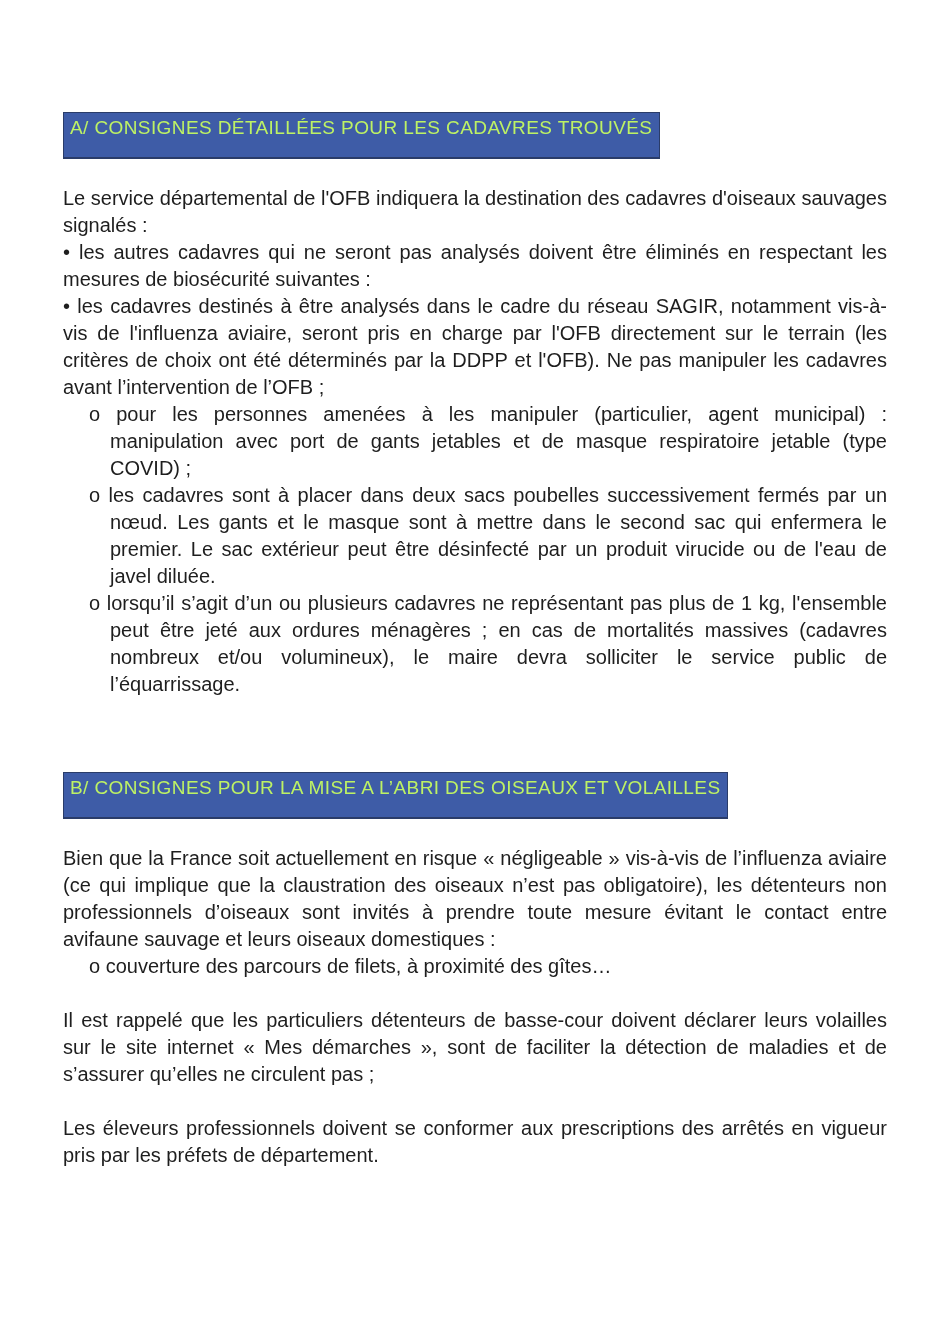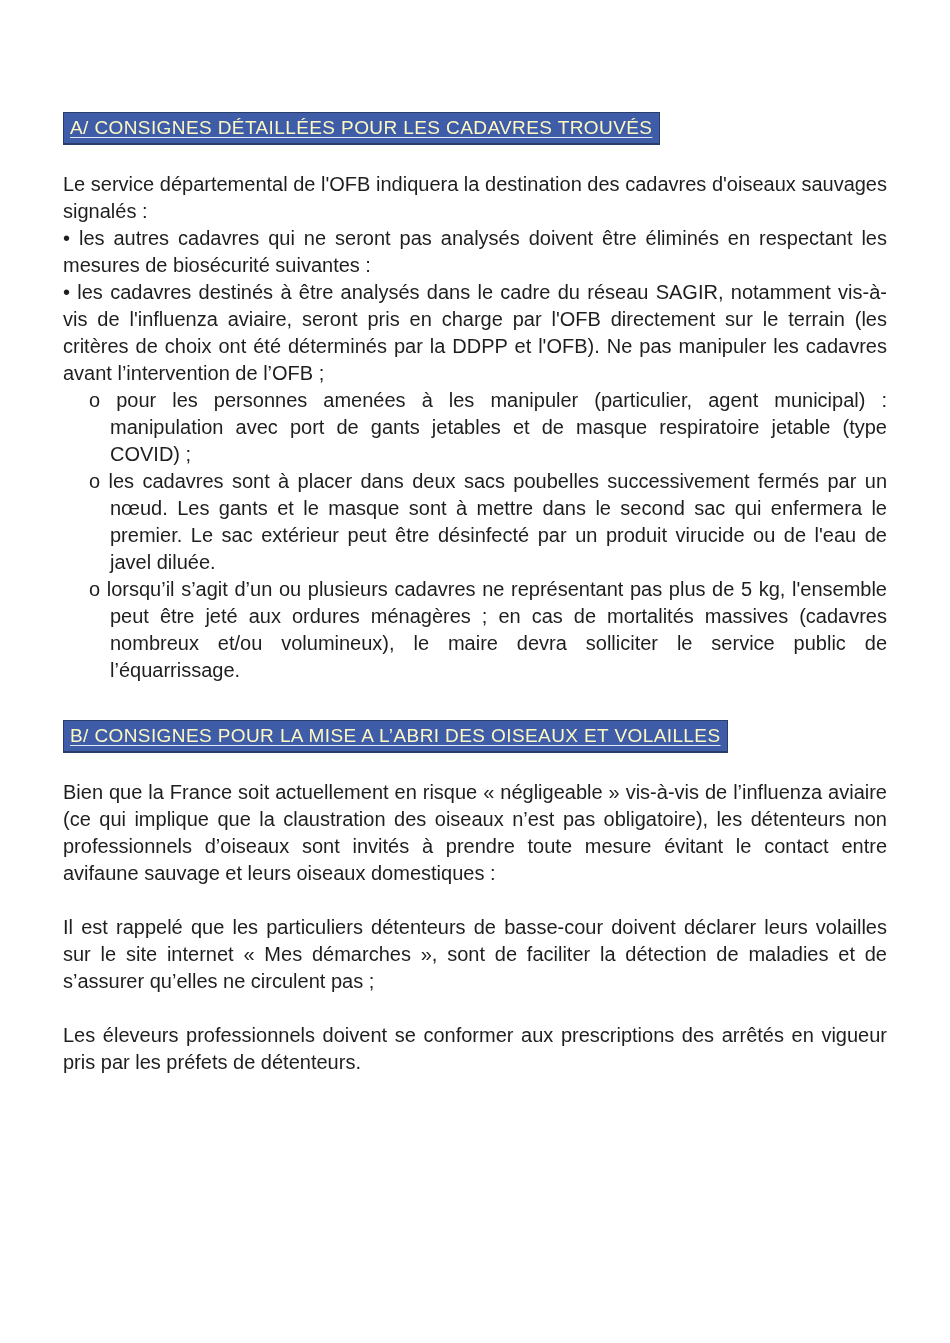--- a/index.html
+++ b/index.html
@@ -18,37 +18,36 @@
   .page {
     box-sizing: border-box;
     width: 950px;
     height: 1343px;
     padding: 112px 63px 40px 63px;
     background: #ffffff;
   }
   .section-heading {
     display: inline-block;
     background: #3e5ca7;
-    color: #fef9c3;
+    color: #bef264;
     font-size: 19px;
     line-height: 21px;
     letter-spacing: 0.4px;
-    padding: 4px 7px 5px 6px;
+    padding: 4px 7px 19px 6px;
     border: 1px solid #2a3c69;
     border-bottom-width: 2px;
-    text-decoration: underline;
     text-decoration-thickness: 1px;
     text-underline-offset: 3px;
     text-decoration-color: rgba(255,255,255,0.85);
   }
   .section-body {
     margin-top: 26px;
   }
   .section-b {
-    margin-top: 36px;
+    margin-top: 74px;
   }
   p.block {
     margin: 0;
     font-size: 20px;
     line-height: 27px;
     text-align: justify;
     text-justify: inter-word;
   }
   p.sub {
     margin-left: 26px;
@@ -66,27 +65,28 @@
 
   <div class="section">
     <div class="section-heading">A/ CONSIGNES DÉTAILLÉES POUR LES CADAVRES TROUVÉS</div>
 
     <div class="section-body">
       <p class="block para">Le service départemental de l'OFB indiquera la destination des cadavres d'oiseaux sauvages signalés :</p>
       <p class="block bullet">• les autres cadavres qui ne seront pas analysés doivent être éliminés en respectant les mesures de biosécurité suivantes :</p>
       <p class="block bullet">• les cadavres destinés à être analysés dans le cadre du réseau SAGIR, notamment vis-à-vis de l'influenza aviaire, seront pris en charge par l'OFB directement sur le terrain (les critères de choix ont été déterminés par la DDPP et l'OFB). Ne pas manipuler les cadavres avant l’intervention de l’OFB ;</p>
       <p class="block sub">o pour les personnes amenées à les manipuler (particulier, agent municipal) : manipulation avec port de gants jetables et de masque respiratoire jetable (type COVID) ;</p>
       <p class="block sub">o les cadavres sont à placer dans deux sacs poubelles successivement fermés par un nœud. Les gants et le masque sont à mettre dans le second sac qui enfermera le premier. Le sac extérieur peut être désinfecté par un produit virucide ou de l'eau de javel diluée.</p>
-      <p class="block sub">o lorsqu’il s’agit d’un ou plusieurs cadavres ne représentant pas plus de 5 kg, l'ensemble peut être jeté aux ordures ménagères ; en cas de mortalités massives (cadavres nombreux et/ou volumineux), le maire devra solliciter le service public de l’équarrissage.</p>
+      <p class="block sub">o lorsqu’il s’agit d’un ou plusieurs cadavres ne représentant pas plus de 1 kg, l'ensemble peut être jeté aux ordures ménagères ; en cas de mortalités massives (cadavres nombreux et/ou volumineux), le maire devra solliciter le service public de l’équarrissage.</p>
     </div>
   </div>
 
   <div class="section section-b">
     <div class="section-heading">B/ CONSIGNES POUR LA MISE A L’ABRI DES OISEAUX ET VOLAILLES</div>
 
     <div class="section-body">
       <p class="block para">Bien que la France soit actuellement en risque « négligeable » vis-à-vis de l’influenza aviaire (ce qui implique que la claustration des oiseaux n’est pas obligatoire), les détenteurs non professionnels d’oiseaux sont invités à prendre toute mesure évitant le contact entre avifaune sauvage et leurs oiseaux domestiques :</p>
+      <p class="block sub">o couverture des parcours de filets, à proximité des gîtes…</p>
       <p class="block para gap-before">Il est rappelé que les particuliers détenteurs de basse-cour doivent déclarer leurs volailles sur le site internet « Mes démarches », sont de faciliter la détection de maladies et de s’assurer qu’elles ne circulent pas ;</p>
-      <p class="block para gap-before">Les éleveurs professionnels doivent se conformer aux prescriptions des arrêtés en vigueur pris par les préfets de détenteurs.</p>
+      <p class="block para gap-before">Les éleveurs professionnels doivent se conformer aux prescriptions des arrêtés en vigueur pris par les préfets de département.</p>
     </div>
   </div>
 
 </div>
 
 </body></html>

